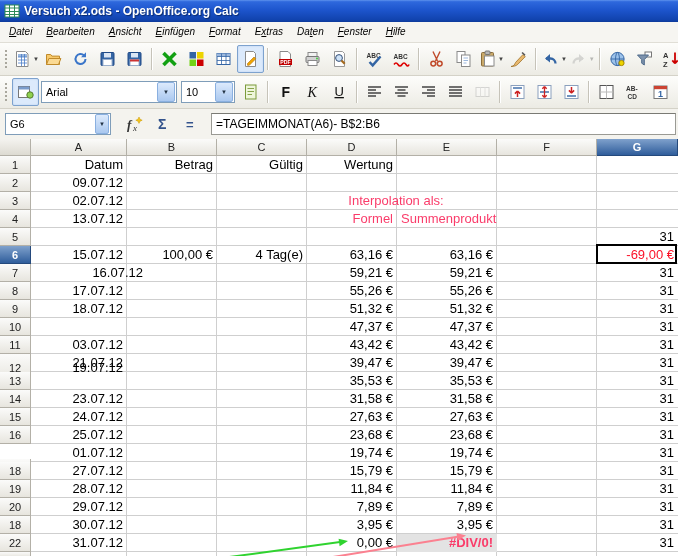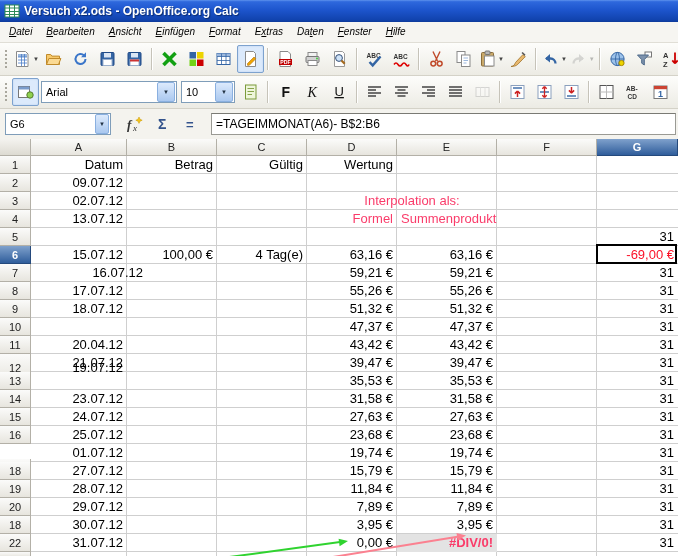--- a/index.html
+++ b/index.html
@@ -538,21 +538,21 @@
       <div class="gridline-h" style="left: 31px; top: 358px; width: 647px;"></div>
       <div class="gridline-h" style="left: 31px; top: 376px; width: 647px;"></div>
       <div class="gridline-h" style="left: 31px; top: 394px; width: 647px;"></div>
       <div class="gridline-h" style="left: 31px; top: 412px; width: 647px;"></div>
       <div class="cell align-right" style="left: 31px; top: 17px; width: 96px; height: 18px;">Datum</div>
       <div class="cell align-right" style="left: 127px; top: 17px; width: 90px; height: 18px;">Betrag</div>
       <div class="cell align-right" style="left: 217px; top: 17px; width: 90px; height: 18px;">Gültig</div>
       <div class="cell align-right" style="left: 307px; top: 17px; width: 90px; height: 18px;">Wertung</div>
       <div class="cell align-right" style="left: 31px; top: 35px; width: 96px; height: 18px;">09.07.12</div>
       <div class="cell align-right" style="left: 31px; top: 53px; width: 96px; height: 18px;">02.07.12</div>
-      <div class="cell align-center pink" style="left: 317px; top: 53px; width: 190px; height: 18px;">Interpolation als:</div>
+      <div class="cell align-center pink" style="left: 301px; top: 53px; width: 190px; height: 18px;">Interpolation als:</div>
       <div class="cell align-right" style="left: 31px; top: 71px; width: 96px; height: 18px;">13.07.12</div>
       <div class="cell align-right pink" style="left: 307px; top: 71px; width: 90px; height: 18px;">Formel</div>
       <div class="cell align-left pink ovf" style="left: 397px; top: 71px; width: 100px; height: 18px; z-index: 2;">Summenprodukt</div>
       <div class="cell align-right" style="left: 597px; top: 89px; width: 81px; height: 18px;">31</div>
       <div class="cell align-right" style="left: 31px; top: 107px; width: 96px; height: 18px;">15.07.12</div>
       <div class="cell align-right" style="left: 127px; top: 107px; width: 90px; height: 18px;">100,00 €</div>
       <div class="cell align-right" style="left: 217px; top: 107px; width: 90px; height: 18px;">4 Tag(e)</div>
       <div class="cell align-right" style="left: 307px; top: 107px; width: 90px; height: 18px;">63,16 €</div>
       <div class="cell align-right" style="left: 397px; top: 107px; width: 100px; height: 18px;">63,16 €</div>
       <div class="cell align-right red" style="left: 597px; top: 107px; width: 81px; height: 18px;">-69,00 €</div>
@@ -566,21 +566,21 @@
       <div class="cell align-right" style="left: 397px; top: 143px; width: 100px; height: 18px;">55,26 €</div>
       <div class="cell align-right" style="left: 597px; top: 143px; width: 81px; height: 18px;">31</div>
       <div class="cell align-right" style="left: 31px; top: 161px; width: 96px; height: 18px;">18.07.12</div>
       <div class="cell align-right" style="left: 307px; top: 161px; width: 90px; height: 18px;">51,32 €</div>
       <div class="cell align-right" style="left: 397px; top: 161px; width: 100px; height: 18px;">51,32 €</div>
       <div class="cell align-right" style="left: 597px; top: 161px; width: 81px; height: 18px;">31</div>
       <div class="cell align-right" style="left: 31px; top: 179px; width: 96px; height: 18px; margin-top: 41px;">19.07.12</div>
       <div class="cell align-right" style="left: 307px; top: 179px; width: 90px; height: 18px;">47,37 €</div>
       <div class="cell align-right" style="left: 397px; top: 179px; width: 100px; height: 18px;">47,37 €</div>
       <div class="cell align-right" style="left: 597px; top: 179px; width: 81px; height: 18px;">31</div>
-      <div class="cell align-right" style="left: 31px; top: 197px; width: 96px; height: 18px;">20.04.12</div>
+      <div class="cell align-right" style="left: 31px; top: 197px; width: 96px; height: 18px;">03.07.12</div>
       <div class="cell align-right" style="left: 307px; top: 197px; width: 90px; height: 18px;">43,42 €</div>
       <div class="cell align-right" style="left: 397px; top: 197px; width: 100px; height: 18px;">43,42 €</div>
       <div class="cell align-right" style="left: 597px; top: 197px; width: 81px; height: 18px;">31</div>
       <div class="cell align-right" style="left: 31px; top: 215px; width: 96px; height: 18px;">21.07.12</div>
       <div class="cell align-right" style="left: 307px; top: 215px; width: 90px; height: 18px;">39,47 €</div>
       <div class="cell align-right" style="left: 397px; top: 215px; width: 100px; height: 18px;">39,47 €</div>
       <div class="cell align-right" style="left: 597px; top: 215px; width: 81px; height: 18px;">31</div>
       <div class="cell align-right" style="left: 307px; top: 233px; width: 90px; height: 18px;">35,53 €</div>
       <div class="cell align-right" style="left: 397px; top: 233px; width: 100px; height: 18px;">35,53 €</div>
       <div class="cell align-right" style="left: 597px; top: 233px; width: 81px; height: 18px;">31</div>

